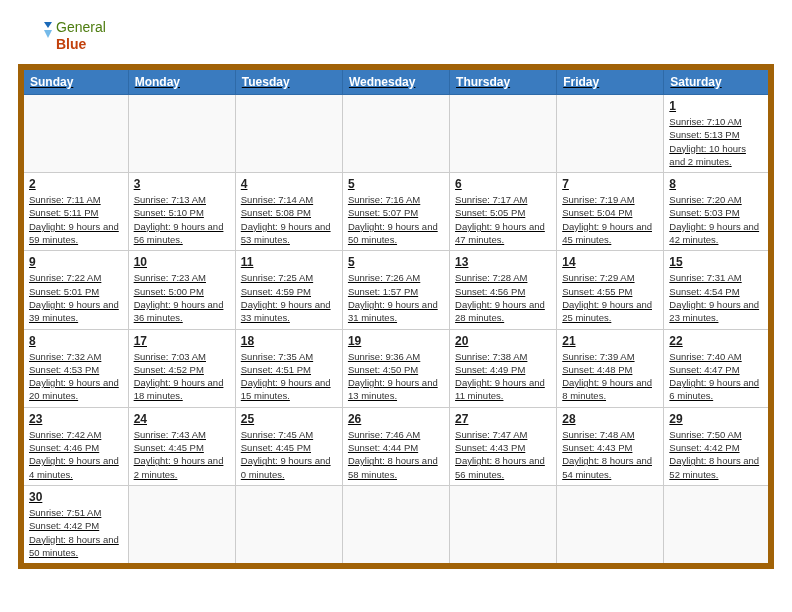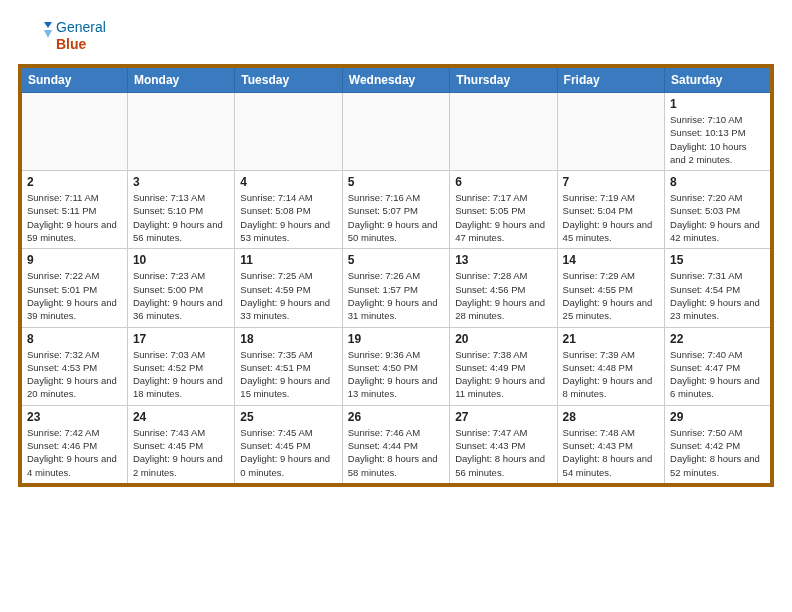--- a/index.html
+++ b/index.html
@@ -34,21 +34,22 @@
       font-weight: normal;
       color: #222;
     }
     .location-title {
       font-size: 14px;
       color: #444;
     }
     .calendar {
       width: 100%;
       border-collapse: collapse;
-      border: 4px solid #a16207;
+      border: 6px solid #a16207;
+      text-decoration: underline;
     }
     .calendar th {
       background: #3a7bbf;
       color: #fff;
       font-size: 12px;
       font-weight: bold;
       padding: 5px 6px;
       text-align: left;
       border: 1px solid #2e6aa8;
     }
@@ -86,21 +87,21 @@
 
 <div class="page">
   <div class="header-area">
     <div class="logo-area">
   <div style="display:flex;align-items:center;gap:2px;">
     <svg width="36" height="36" viewBox="0 0 36 36">
       <polygon points="26,4 34,4 30,10" fill="#1a69b8"></polygon>
       <polygon points="26,12 34,12 30,20" fill="#3a9de0" opacity="0.7"></polygon>
     </svg>
     <div style="line-height:1.2;">
-      <div style="font-size:14px;color:#0369a1;">General</div>
+      <div style="font-size:14px;color:#4d7c0f;">General</div>
       <div style="font-size:14px;color:#c2410c;font-weight:bold;">Blue</div>
     </div>
   </div>
 </div>
     <div class="title-area">
       <div class="month-title"></div>
       <div class="location-title"></div>
     </div>
   </div>
 
@@ -120,21 +121,21 @@
     <tr>
           <td class="empty"></td>
           <td class="empty"></td>
           <td class="empty"></td>
           <td class="empty"></td>
           <td class="empty"></td>
           <td class="empty"></td>
           <td>
             <span class="day-number">1</span>
             <div class="day-info">Sunrise: 7:10 AM
-Sunset: 10:13 PM
+Sunset: 5:13 PM
 Daylight: 10 hours
 and 2 minutes.</div>
           </td>
         </tr>
         <tr>
           <td>
             <span class="day-number">2</span>
             <div class="day-info">Sunrise: 7:11 AM
 Sunset: 5:11 PM
 Daylight: 9 hours
@@ -328,16 +329,31 @@
 Daylight: 8 hours
 and 54 minutes.</div>
           </td>
           <td>
             <span class="day-number">29</span>
             <div class="day-info">Sunrise: 7:50 AM
 Sunset: 4:42 PM
 Daylight: 8 hours
 and 52 minutes.</div>
           </td>
+        </tr>
+        <tr class="last-row">
+          <td>
+            <span class="day-number">30</span>
+            <div class="day-info">Sunrise: 7:51 AM
+Sunset: 4:42 PM
+Daylight: 8 hours
+and 50 minutes.</div>
+          </td>
+          <td class="empty"></td>
+          <td class="empty"></td>
+          <td class="empty"></td>
+          <td class="empty"></td>
+          <td class="empty"></td>
+          <td class="empty"></td>
         </tr>
       </tbody>
   </table>
 </div>
 
 </body></html>

